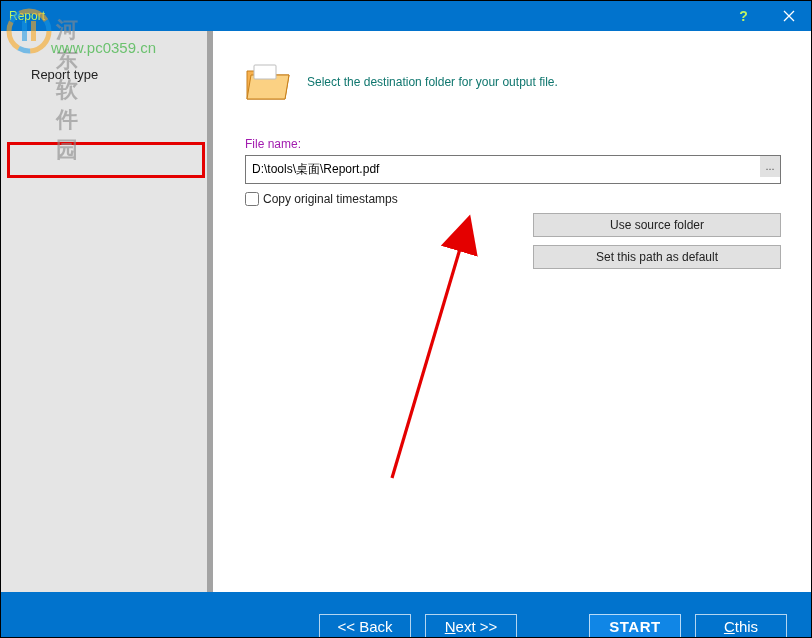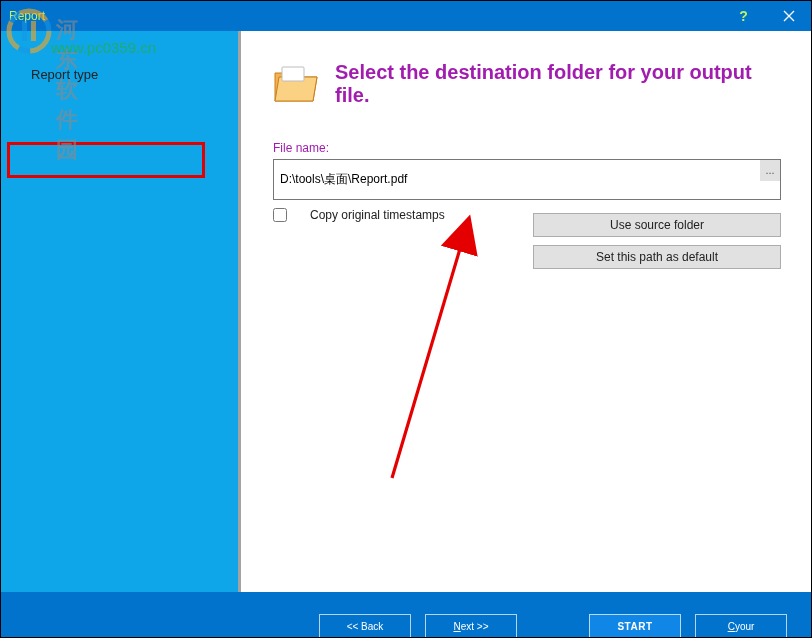--- a/index.html
+++ b/index.html
@@ -6,43 +6,43 @@
   body { width: 812px; height: 638px; background: #fff; border: 1px solid #000; position: relative; overflow: hidden; }
 
   .titlebar { height: 30px; background: #0173cd; color: #bef264; display: flex; align-items: center; padding-left: 8px; font-size: 12px; }
   .titlebar .spacer { flex: 1; }
   .titlebar .ctrl { width: 45px; height: 30px; display: flex; align-items: center; justify-content: center; font-size: 14px; cursor: pointer; }
   .titlebar .ctrl.help { font-weight: bold; }
   .titlebar .ctrl.close svg { width: 12px; height: 12px; }
 
   .content { position: absolute; top: 30px; left: 0; right: 0; bottom: 45px; display: flex; background: #fff; }
 
-  .sidebar { width: 240px; background: #0ea5e9; border-right: 3px solid #a3a3a3; padding-top: 28px; }
+  .sidebar { width: 212px; background: #e5e5e5; border-right: 6px solid #a3a3a3; padding-top: 28px; }
   .side-item { height: 32px; line-height: 32px; padding-left: 30px; font-size: 13px; color: #222; cursor: pointer; }
   .side-item.active { background: #c5e0f5; font-weight: bold; }
   .side-highlight { position: absolute; border: 3px solid #e40000; pointer-events: none; }
 
   .main { flex: 1; padding: 30px 30px 0 32px; position: relative; }
   .header-row { display: flex; align-items: center; gap: 16px; margin-bottom: 34px; }
   .folder-icon { width: 46px; height: 42px; flex-shrink: 0; }
-  .header-text { font-size: 20px; font-weight: bold; color: #a21caf; }
+  .header-text { font-size: 12px; font-weight: normal; color: #0f766e; }
 
   .field-label { font-size: 12px; color: #a21caf; margin-bottom: 4px; }
   .path-row { position: relative; margin-bottom: 8px; }
-  .path-input { width: 100%; height: 41px; border: 1px solid #767676; padding: 2px 26px 2px 6px; font-size: 12px; background: #fff; }
+  .path-input { width: 100%; height: 29px; border: 1px solid #767676; padding: 2px 26px 2px 6px; font-size: 12px; background: #fff; }
   .browse-btn { position: absolute; right: 1px; top: 1px; width: 20px; height: 21px; background: #e1e1e1; color:#555; font-size: 11px; text-align:center; line-height:21px; cursor: pointer; }
 
-  .check-row { display: flex; align-items: center; gap: 23px; font-size: 12px; color: #222; margin-top: 4px; }
+  .check-row { display: flex; align-items: center; gap: 4px; font-size: 12px; color: #222; margin-top: 4px; }
   .check-row input { width: 14px; height: 14px; }
 
   .side-buttons { position: absolute; right: 30px; top: 182px; display: flex; flex-direction: column; gap: 8px; }
   .side-btn { width: 248px; height: 24px; background: #e1e1e1; border: 1px solid #adadad; font-size: 12px; color: #222; cursor: pointer; }
 
   .footer { position: absolute; left: 0; right: 0; bottom: 0; height: 45px; background: #0173cd; display: flex; align-items: center; justify-content: flex-end; padding-right: 24px; gap: 14px; }
-  .foot-btn { height: 26px; min-width: 92px; padding: 0 14px; background: transparent; border: 1px solid rgba(255,255,255,0.7); color: #fff; font-size: 10px; cursor: pointer; margin-top: 24px; }
+  .foot-btn { height: 26px; min-width: 92px; padding: 0 14px; background: transparent; border: 1px solid rgba(255,255,255,0.7); color: #fff; font-size: 15px; cursor: pointer; margin-top: 24px; }
   .foot-btn.primary { font-weight: bold; letter-spacing: 0.5px; background: #1086e6; }
   .foot-btn u { text-decoration: underline; }
   .foot-gap { width: 44px; }
 
   
   .wm { position: absolute; top: 0; left: 0; pointer-events: none; z-index: 50; }
   .wm-logo { position:absolute; top:6px; left:4px; width:48px; height:48px; }
   .wm-text1 { position:absolute; top:14px; left:55px; font-size:22px; font-weight:bold; color:#8b8b8b; opacity:0.6; letter-spacing:1px; }
   .wm-text2 { position:absolute; top:38px; left:50px; font-size:15px; color:#2aaf2f; opacity:0.65; font-family: Verdana, sans-serif; }
 
@@ -107,21 +107,21 @@
     </marker>
   </defs>
   <line x1="391" y1="477" x2="461" y2="241" stroke="#e40000" stroke-width="3.2" marker-end="url(#ah)"></line>
 </svg>
 
 <div class="footer">
   <button class="foot-btn">&lt;&lt;  Back</button>
   <button class="foot-btn"><u>N</u><span>ext  &gt;&gt;</span></button>
   <span class="foot-gap"></span>
   <button class="foot-btn primary">START</button>
-  <button class="foot-btn"><u>C</u><span>your</span></button>
+  <button class="foot-btn"><u>C</u><span>this</span></button>
 </div>
 
 <div class="wm">
   <svg class="wm-logo" viewBox="0 0 48 48">
     <circle cx="24" cy="24" r="20" fill="none" stroke="#f6a623" stroke-width="5" stroke-dasharray="30 12" opacity="0.6"></circle>
     <circle cx="24" cy="24" r="20" fill="none" stroke="#1997e6" stroke-width="5" stroke-dasharray="12 30" stroke-dashoffset="-30" opacity="0.55"></circle>
     <rect x="17" y="14" width="5" height="20" fill="#1997e6" opacity="0.55"></rect>
     <rect x="26" y="14" width="5" height="20" fill="#f6a623" opacity="0.6"></rect>
   </svg>
   <div class="wm-text1">河东软件园</div>

